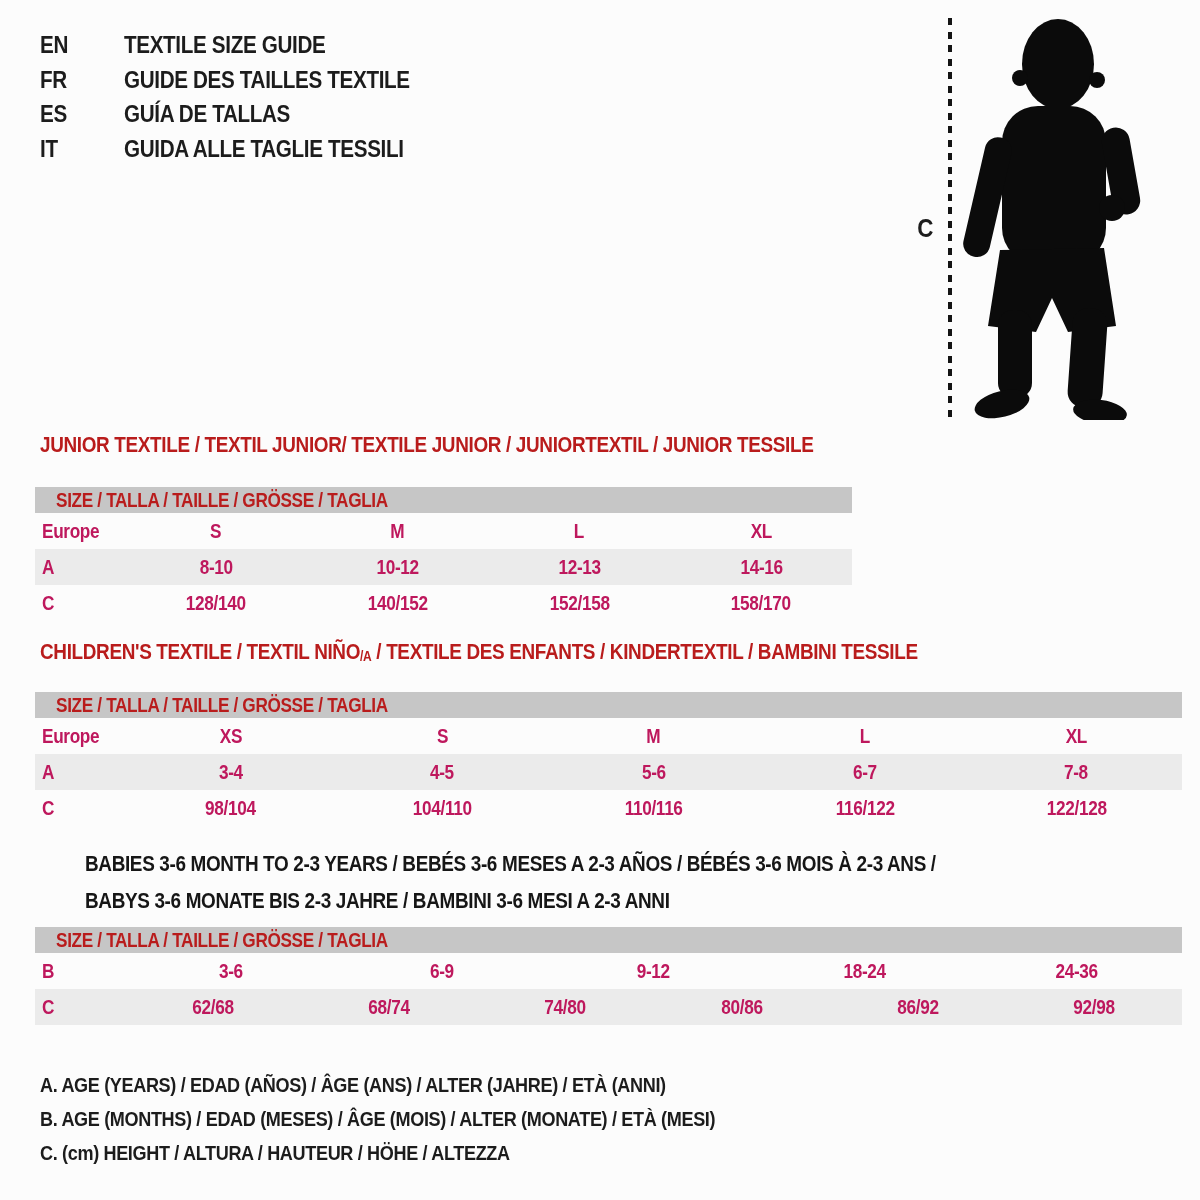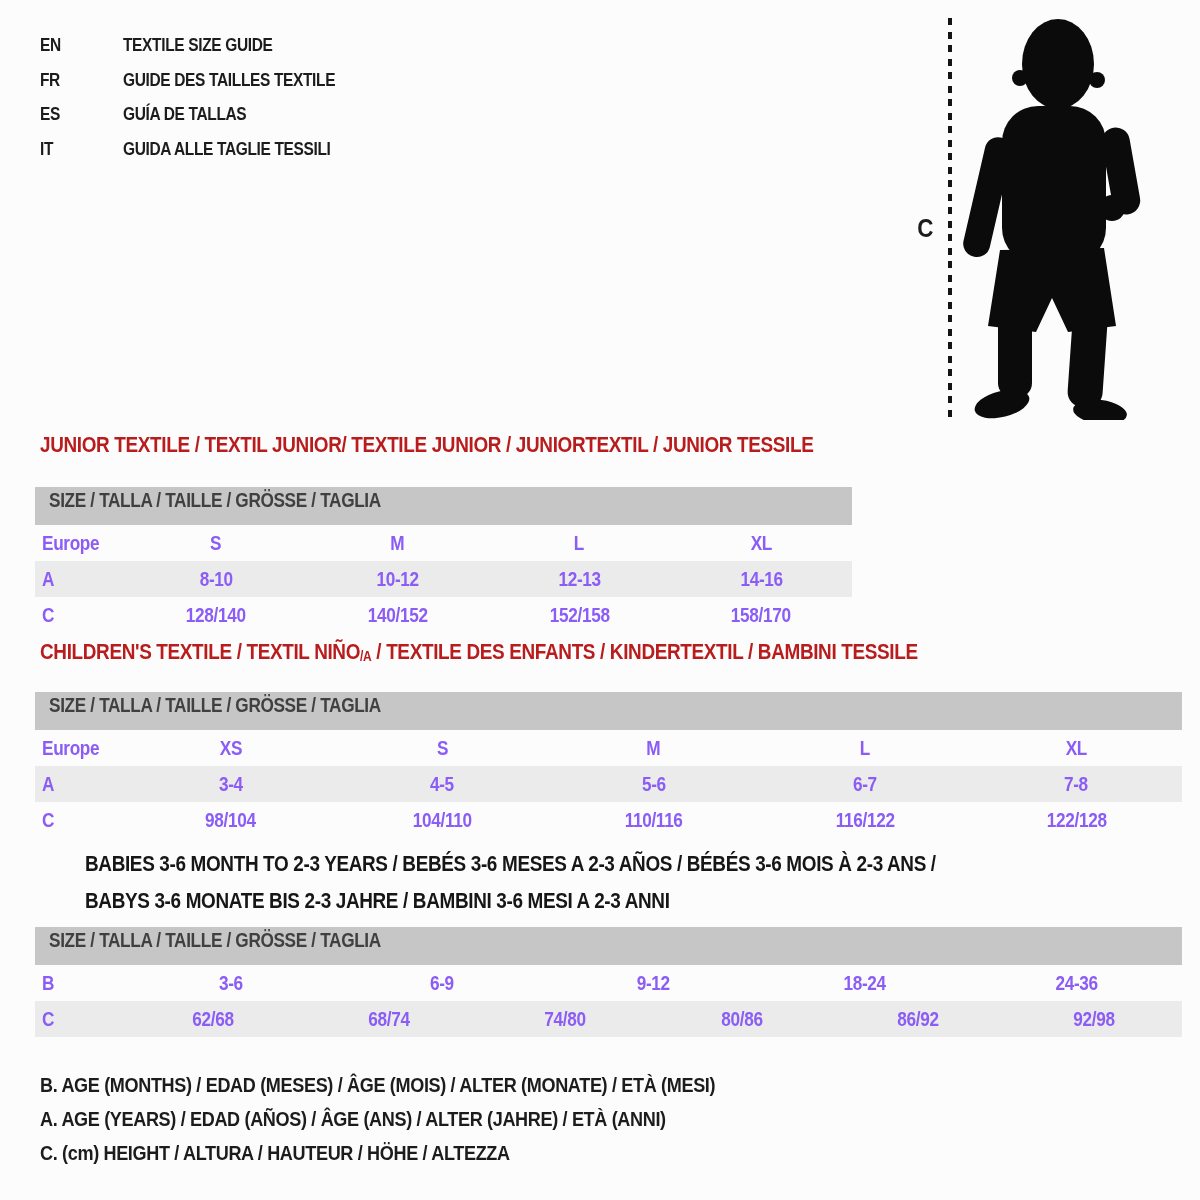--- a/index.html
+++ b/index.html
@@ -8,39 +8,39 @@
     font-family:"Liberation Sans","DejaVu Sans",sans-serif;
     font-weight:bold;color:#1c1c1c;letter-spacing:-0.4px;
   }
   .abs{position:absolute;}
   
   .cx{display:inline-block;transform:scaleX(.86);transform-origin:0 50%;white-space:nowrap;}
   .cx-c{display:inline-block;transform:scaleX(.86);transform-origin:50% 50%;white-space:nowrap;}
 
   
   .lang-list{left:40px;top:28px;}
-  .lang-row{height:34.5px;line-height:34.5px;font-size:18px;}
+  .lang-row{height:34.5px;line-height:34.5px;font-size:24px;}
   .lang-code{display:inline-block;width:78px;vertical-align:top;}
   .lang-title{display:inline-block;vertical-align:top;}
 
   
   .dash-line{left:948px;top:18px;width:4px;height:400px;
     background:repeating-linear-gradient(to bottom,#141414 0 7px,transparent 7px 13.5px);}
   .c-label{left:908px;top:213px;width:34px;text-align:center;font-size:26px;line-height:30px;}
 
   
   .tbl-title{font-size:22px;line-height:24px;color:#b91c1c;}
   .tbl-title .sub{font-size:14px;vertical-align:-2px;}
   .babies-title{font-size:22px;line-height:37px;color:#161616;margin-left:45px;}
 
   
   .size-table{left:35px;}
-  .size-bar{height:38px;line-height:26px;background:#c6c6c6;color:#404040;
-    font-size:20px;padding-left:14px;box-sizing:border-box;}
-  .t-row{display:flex;height:36px;line-height:36px;font-size:20px;color:#8b5cf6;}
+  .size-bar{height:26px;line-height:26px;background:#c6c6c6;color:#b91c1c;
+    font-size:20px;padding-left:21px;box-sizing:border-box;}
+  .t-row{display:flex;height:36px;line-height:36px;font-size:20px;color:#be185d;}
   .t-row.shade{background:#ebebeb;}
   .t-label{width:90px;padding-left:7px;box-sizing:border-box;text-align:left;}
   .t-cell{flex:1;text-align:center;}
 
   
   .legend{left:40px;top:1068px;}
   .legend-line{font-size:21px;line-height:34px;}
 </style>
 </head>
 <body>
@@ -165,18 +165,18 @@
         <div class="t-cell"><span class="cx-c">62/68</span></div>
         <div class="t-cell"><span class="cx-c">68/74</span></div>
         <div class="t-cell"><span class="cx-c">74/80</span></div>
         <div class="t-cell"><span class="cx-c">80/86</span></div>
         <div class="t-cell"><span class="cx-c">86/92</span></div>
         <div class="t-cell"><span class="cx-c">92/98</span></div>
       </div>
     </div>
 
   <div class="abs legend">
+    <div class="legend-line"><span class="cx">A. AGE (YEARS) / EDAD (AÑOS) / ÂGE (ANS) / ALTER (JAHRE) / ETÀ (ANNI)</span></div>
     <div class="legend-line"><span class="cx">B. AGE (MONTHS) / EDAD (MESES) / ÂGE (MOIS) / ALTER (MONATE) / ETÀ (MESI)</span></div>
-    <div class="legend-line"><span class="cx">A. AGE (YEARS) / EDAD (AÑOS) / ÂGE (ANS) / ALTER (JAHRE) / ETÀ (ANNI)</span></div>
     <div class="legend-line"><span class="cx">C. (cm) HEIGHT / ALTURA / HAUTEUR / HÖHE / ALTEZZA</span></div>
   </div>
 
 </div>
 
 </body></html>

